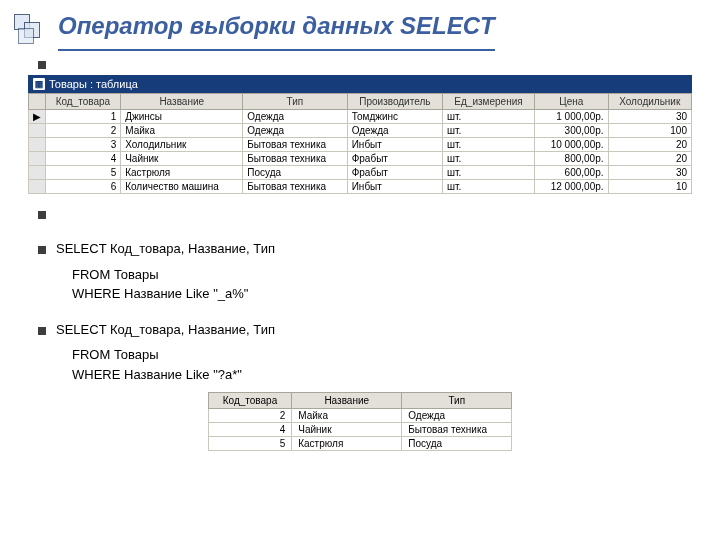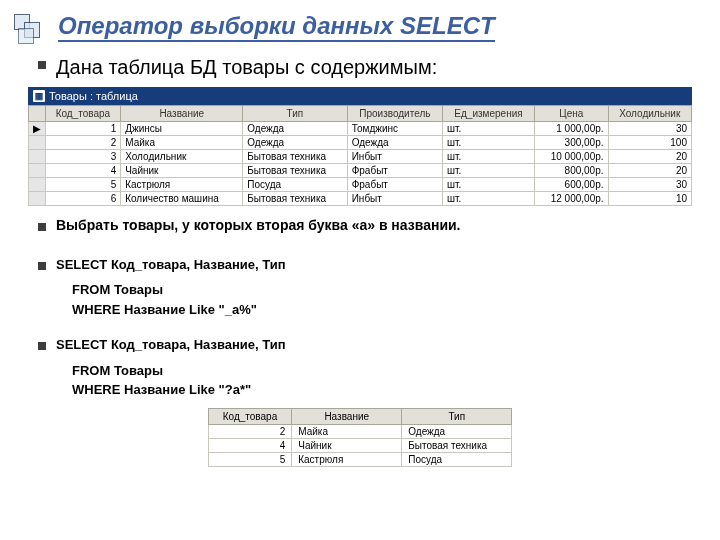--- a/index.html
+++ b/index.html
@@ -14,37 +14,37 @@
     padding: 12px 28px;
     position: relative;
   }
   .heading {
     font-size: 24px;
     font-style: italic;
     font-weight: bold;
     color: #3b5fa0;
     margin: 0 0 14px 30px;
   }
-  .heading span { border-bottom: 2px solid #3b5fa0; padding-bottom: 1px; }
+  .heading span { border-bottom: 2px solid #3b5fa0; padding-bottom: 10px; }
   .decor {
     position: absolute;
     left: 14px; top: 14px;
     width: 28px; height: 28px;
   }
   .decor .b {
     position: absolute; background: #dbe7f3; border: 1px solid #2a3e60;
   }
   .decor .b1 { left: 0; top: 0; width: 16px; height: 16px; opacity:.8;}
   .decor .b2 { left: 10px; top: 8px; width: 16px; height: 16px; opacity:.8;}
   .decor .b3 { left: 4px; top: 14px; width: 16px; height: 16px; opacity:.6;}
   .bullet-row { display: flex; align-items: flex-start; gap: 10px; margin: 6px 0 6px 10px;}
   .sq { width: 8px; height: 8px; background: #3d3d3d; margin-top: 7px; flex:0 0 8px;}
   .intro { font-size: 20px; line-height: 1.35; }
   .task { font-size: 14px; font-weight: bold; line-height:1.35; }
-  .code { font-size: 13px; font-weight: bold; line-height: 1.5; }
+  .code { font-size: 13px; font-weight: normal; line-height: 1.5; }
   .code .line { margin-left: 44px; }
   
   .db-wrap { margin: 6px 0 10px 0; }
   .db-titlebar {
     background: #163d7a;
     color: #fff;
     font-size: 11px;
     padding: 2px 4px;
     display: flex; align-items: center; gap: 4px;
     border: 1px solid #163d7a;
@@ -103,21 +103,20 @@
     <div class="b b2"></div>
     <div class="b b3"></div>
 </div>
 
 <h1 class="heading">
   <span>Оператор выборки данных SELECT</span>
 </h1>
 
 <div class="bullet-row">
   <div class="sq"></div>
-  <div class="intro">Дана таблица БД товары с содержимым:</div>
 </div>
 
 <div class="db-wrap">
   <div class="db-titlebar">
     <span class="ticon">▦</span>
     <span>Товары : таблица</span>
   </div>
   <table class="db">
     <thead>
         <tr id="db-head">
@@ -191,21 +190,20 @@
           <td>шт.</td>
           <td class="num">12 000,00р.</td>
           <td class="num">10</td>
         </tr>
       </tbody>
   </table>
 </div>
 
 <div class="bullet-row">
   <div class="sq"></div>
-  <div class="task">Выбрать товары, у которых вторая буква «а» в названии.</div>
 </div>
 
 <div style="height:8px"></div>
 
 <div class="bullet-row code">
   <div class="sq"></div>
   <div>
     <div>SELECT Код_товара, Название, Тип</div>
   </div>
 </div>

